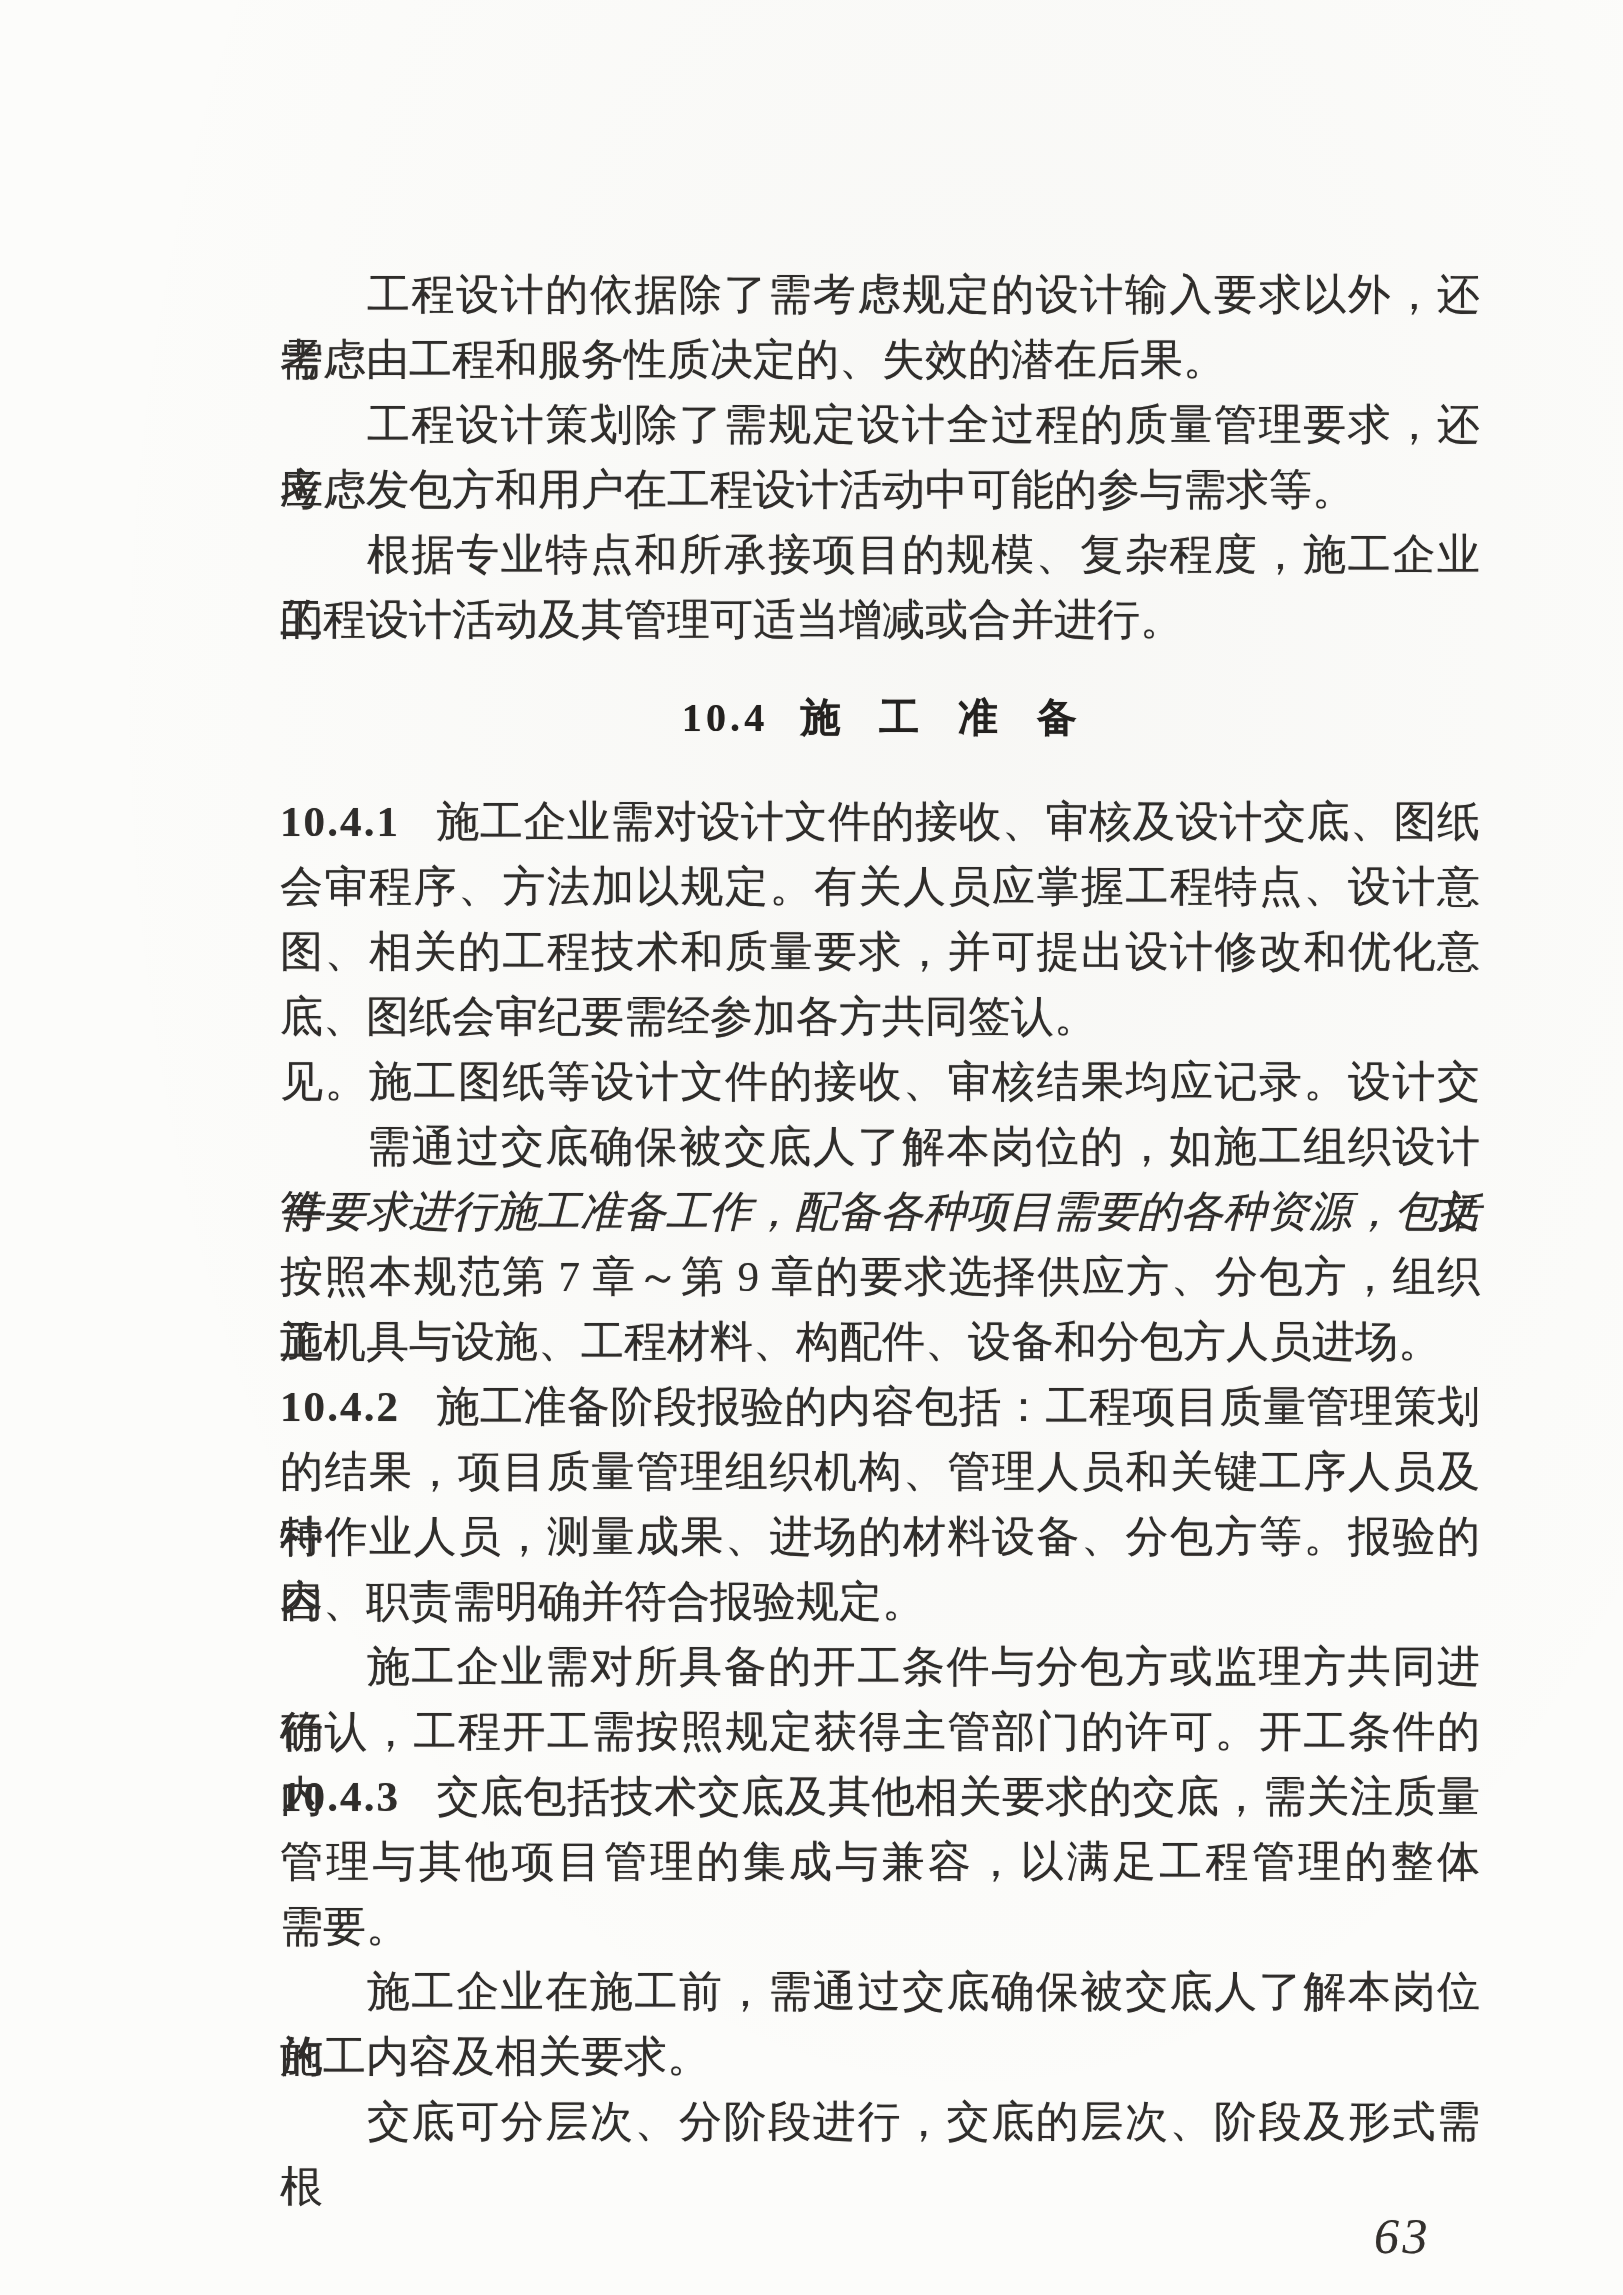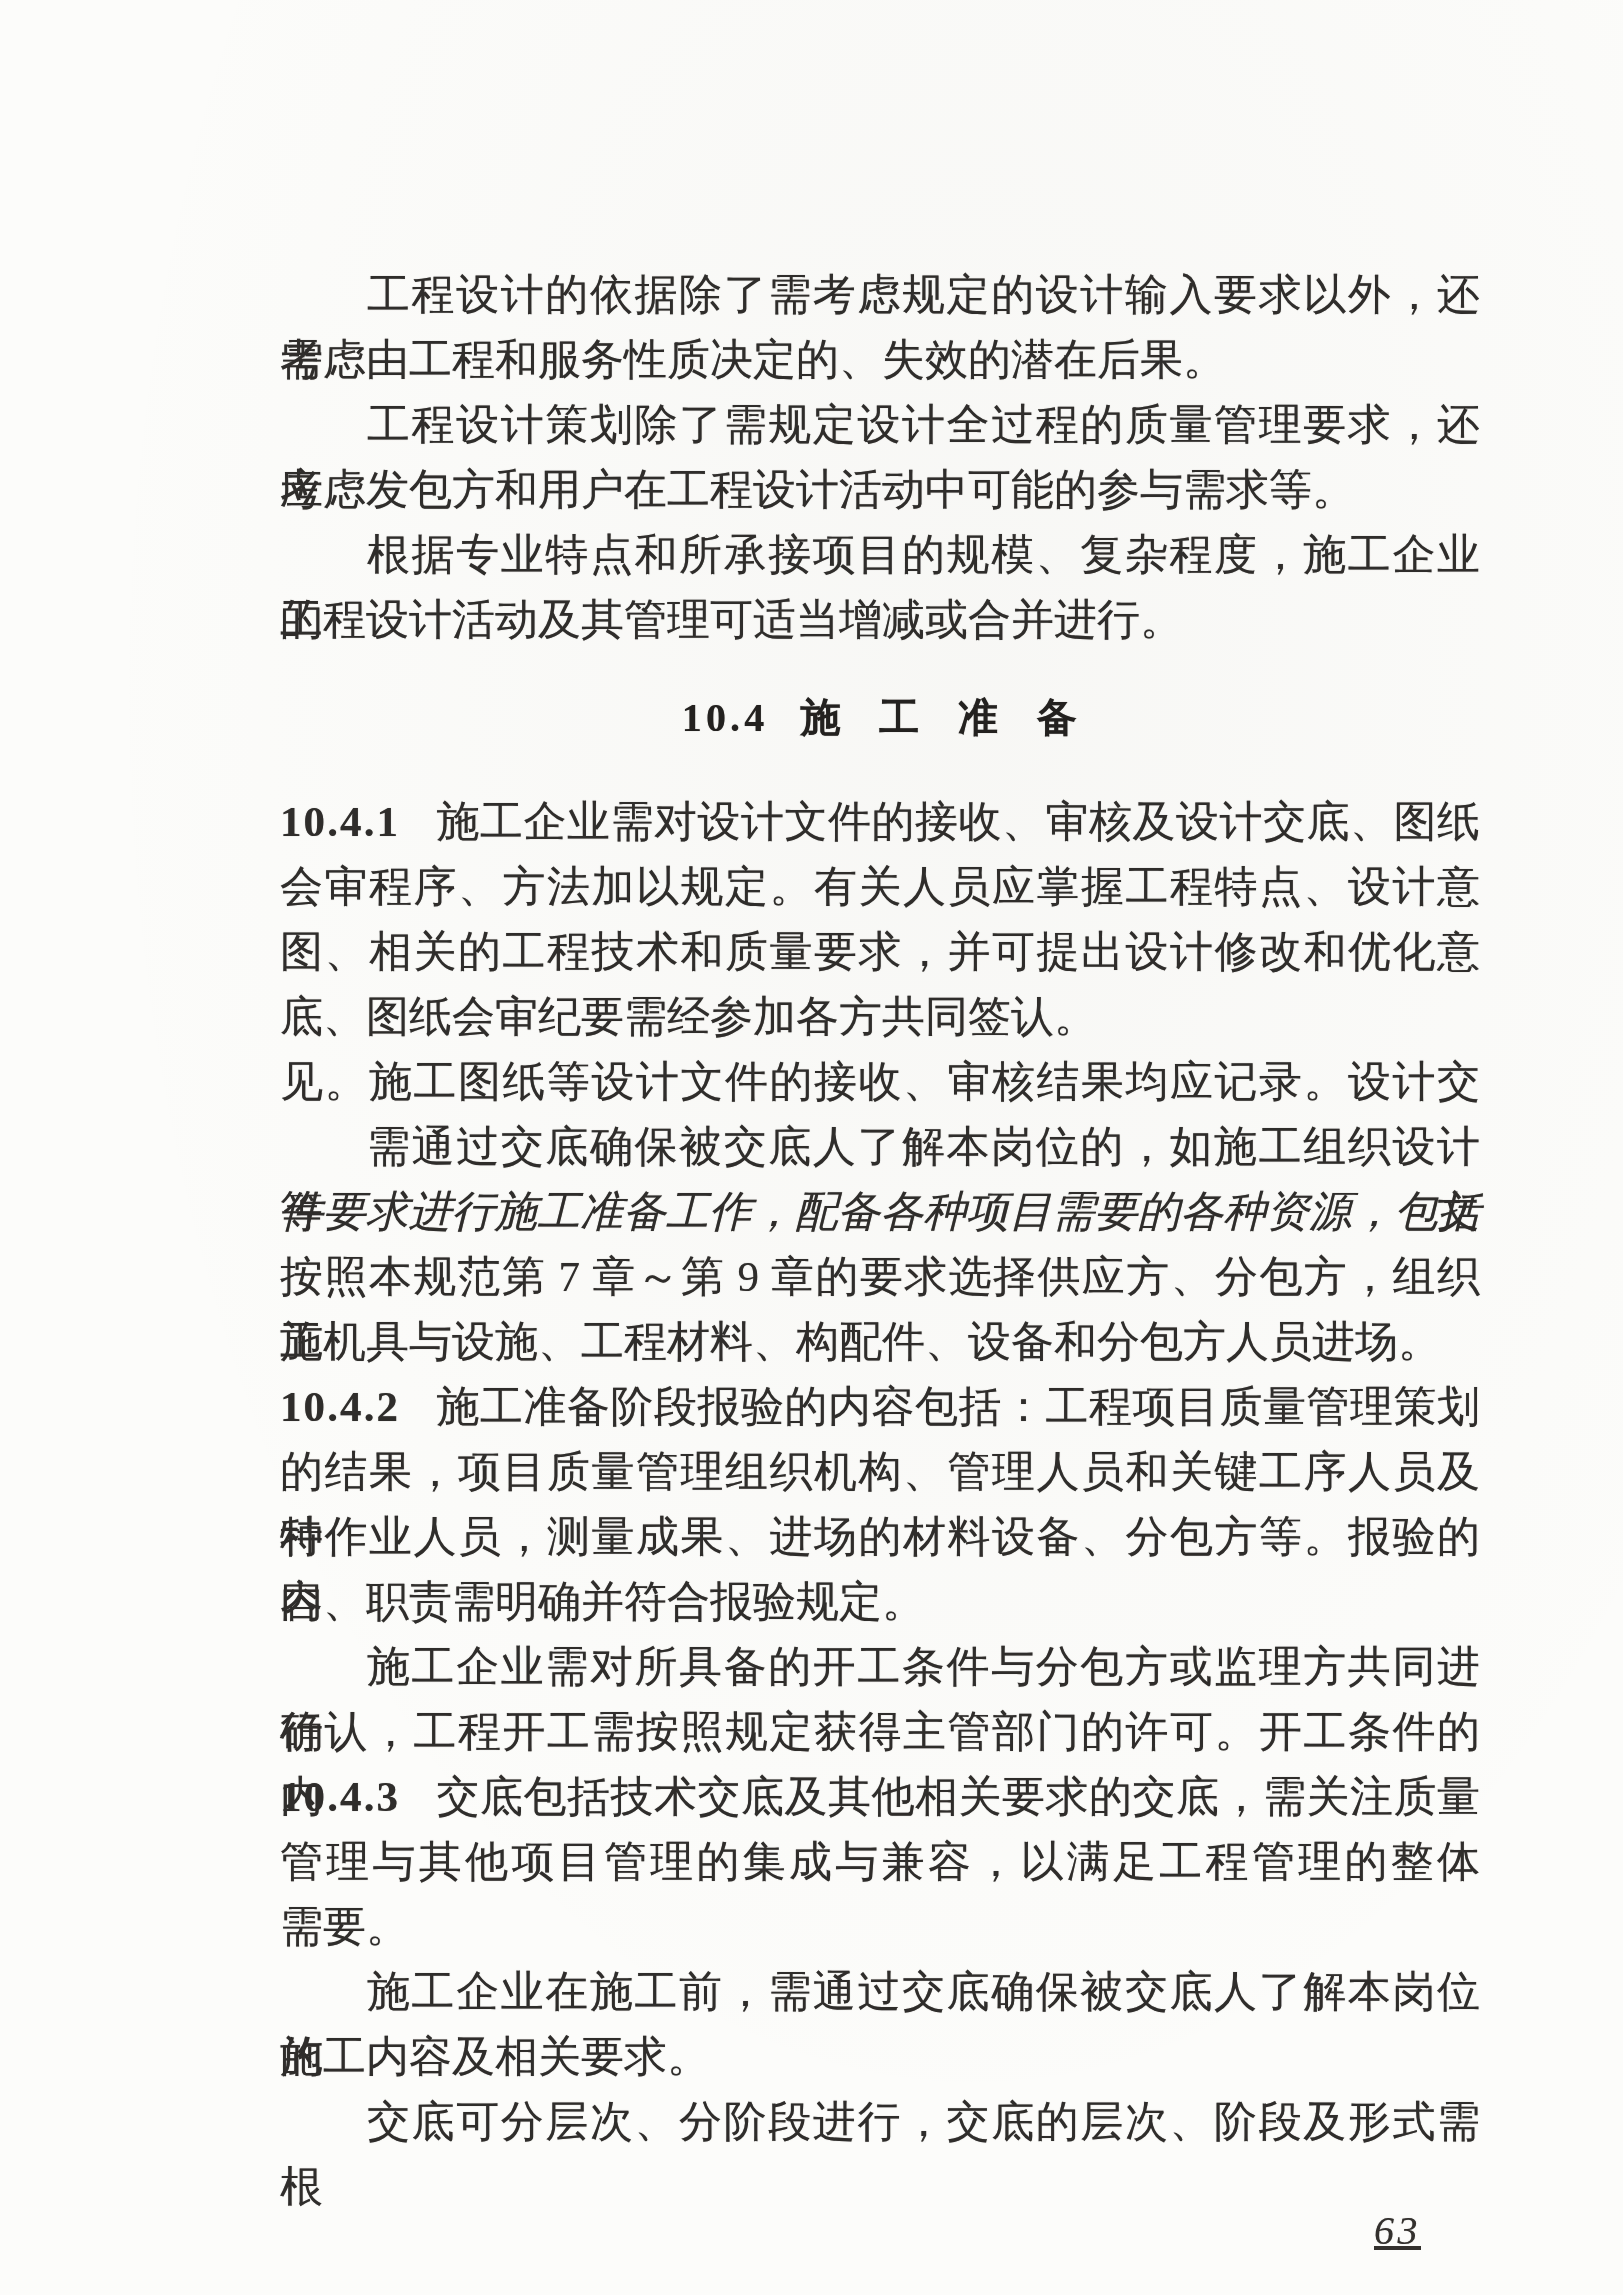--- a/index.html
+++ b/index.html
@@ -60,26 +60,25 @@
   .section-heading .h-num { letter-spacing: 4.2px; }
   .section-heading .h-title {
     margin-left: 32px;
     word-spacing: 26px;
     letter-spacing: 1.4px;
   }
   .page-number {
     position: absolute;
     left: 1374px;
     top: 2207px;
-    font-size: 40px;
+    font-size: 50px;
     font-style: italic;
     letter-spacing: 3.5px;
     color: #33302d;
     text-shadow: 0 0 0.7px rgba(48,44,40,0.5);
-    text-decoration: underline;
   }
 </style>
 </head>
 <body>
 
 <div class="scan-page">
   <main class="text-column">
 
     <p class="para">
       <span class="line indent fill">工程设计的依据除了需考虑规定的设计输入要求以外，还需</span>

